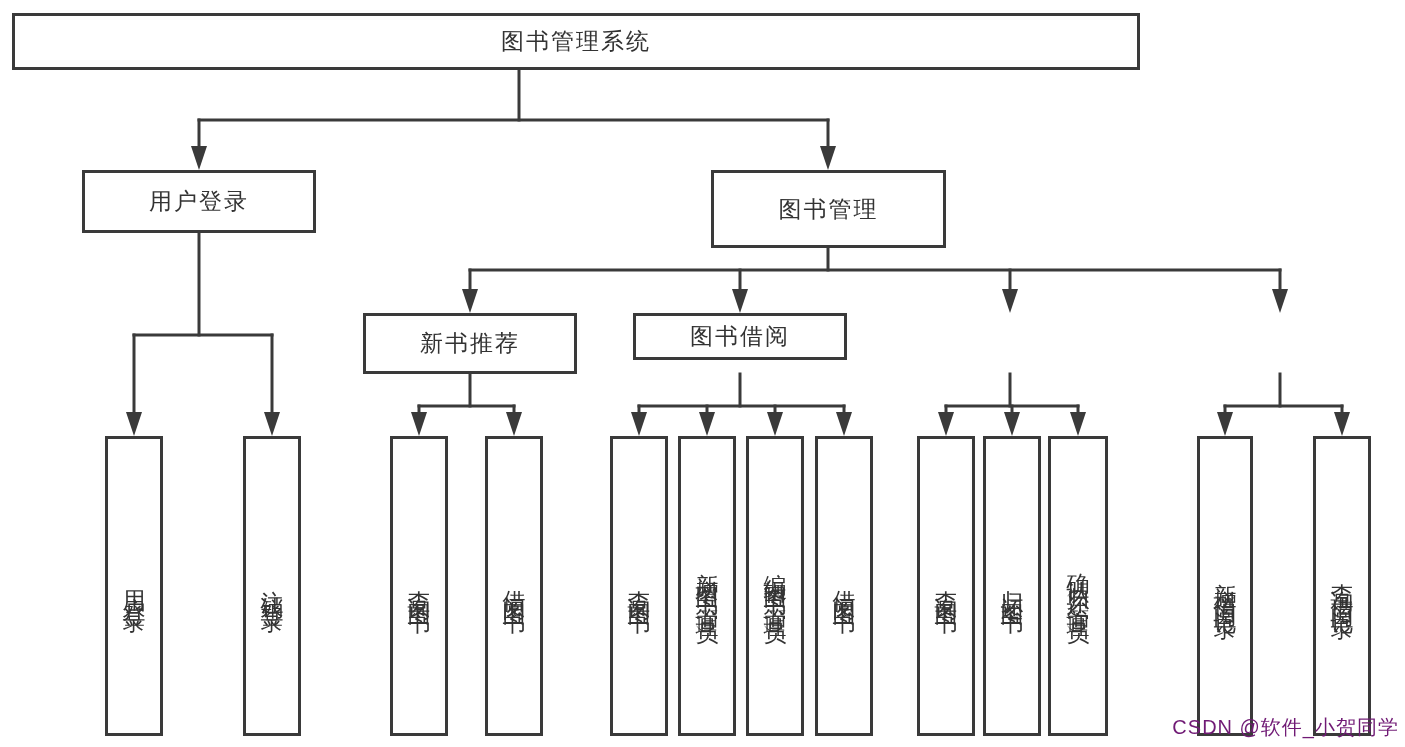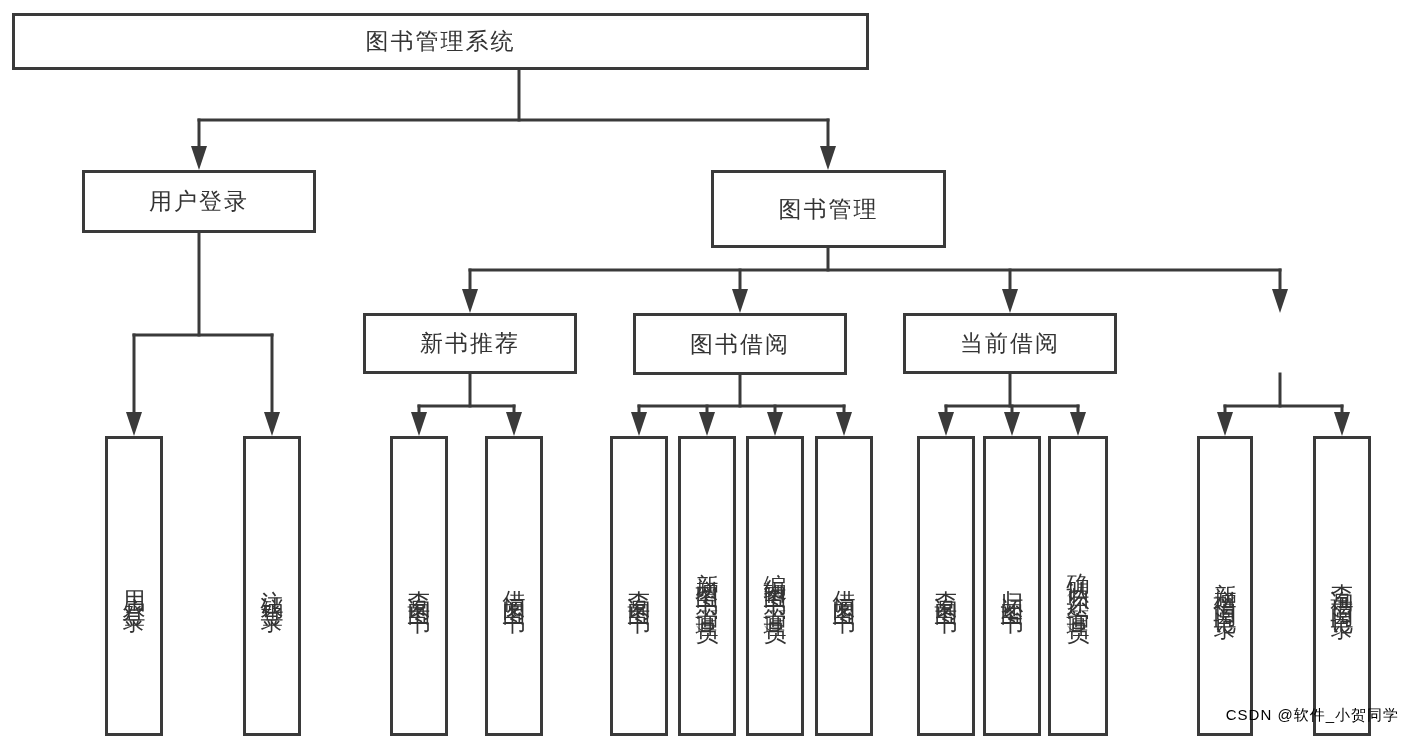--- a/index.html
+++ b/index.html
@@ -13,35 +13,35 @@
     border:3px solid #3a3a3a;display:flex;align-items:center;justify-content:center;
     color:#333333;z-index:2;
   }
   .hlabel{font-size:23px;letter-spacing:2px;white-space:nowrap;}
   .leaf{top:436px;height:300px;width:58px;}
   .vlabel{
     writing-mode:vertical-rl;text-orientation:mixed;
     font-size:23px;letter-spacing:7px;line-height:1;color:#333333;
   }
   
-  .b-root{left:12px;top:13px;width:857px;height:57px;}
+  .b-root{left:12px;top:13px;width:1128px;height:57px;}
   .b-user-login{left:82px;top:170px;width:234px;height:63px;}
   .b-book-mgmt{left:711px;top:170px;width:235px;height:78px;}
   .b-new-rec{left:363px;top:313px;width:214px;height:61px;}
-  .b-book-borrow{left:633px;top:313px;width:214px;height:62px;}
+  .b-book-borrow{left:633px;top:313px;width:214px;height:47px;}
   .b-current-borrow{left:903px;top:313px;width:214px;height:61px;}
   .b-borrow-record{left:1173px;top:313px;width:214px;height:61px;}
   .l-ul1{left:105px;}  .l-ul2{left:243px;}
   .l-nb1{left:390px;}  .l-nb2{left:485px;}
   .l-bb1{left:610px;}  .l-bb2{left:678px;}  .l-bb3{left:746px;}  .l-bb4{left:815px;}
   .l-cb1{left:917px;}  .l-cb2{left:983px;}  .l-cb3{left:1048px;width:60px;}
   .l-br1{left:1197px;width:56px;}  .l-br2{left:1313px;}
   .watermark{
-    position:absolute;right:6px;bottom:22px;z-index:5;
-    font-size:15px;color:#000000;letter-spacing:1px;white-space:nowrap;
+    position:absolute;right:6px;bottom:6px;z-index:5;
+    font-size:20px;color:#701a75;letter-spacing:1px;white-space:nowrap;
   }
   .line{stroke:#3a3a3a;stroke-width:3;fill:none;stroke-linecap:square;}
   .arrow{fill:#3a3a3a;stroke:none;}
 </style>
 </head>
 <body>
 
 <div class="stage">
 
   <svg class="connector-layer" width="1405" height="747" viewBox="0 0 1405 747" xmlns="http://www.w3.org/2000/svg">
@@ -116,23 +116,20 @@
   <div class="box b-book-mgmt">
     <span class="hlabel">图书管理</span>
   </div>
 
   <div class="box b-new-rec">
     <span class="hlabel">新书推荐</span>
   </div>
   <div class="box b-book-borrow">
     <span class="hlabel">图书借阅</span>
   </div>
-  <div class="box b-current-borrow">
-    <span class="hlabel">当前借阅</span>
-  </div>
 
   <div class="box leaf l-ul1">
     <span class="vlabel">用户登录</span>
   </div>
   <div class="box leaf l-ul2">
     <span class="vlabel">注销登录</span>
   </div>
 
   <div class="box leaf l-nb1">
     <span class="vlabel">查询图书</span>

